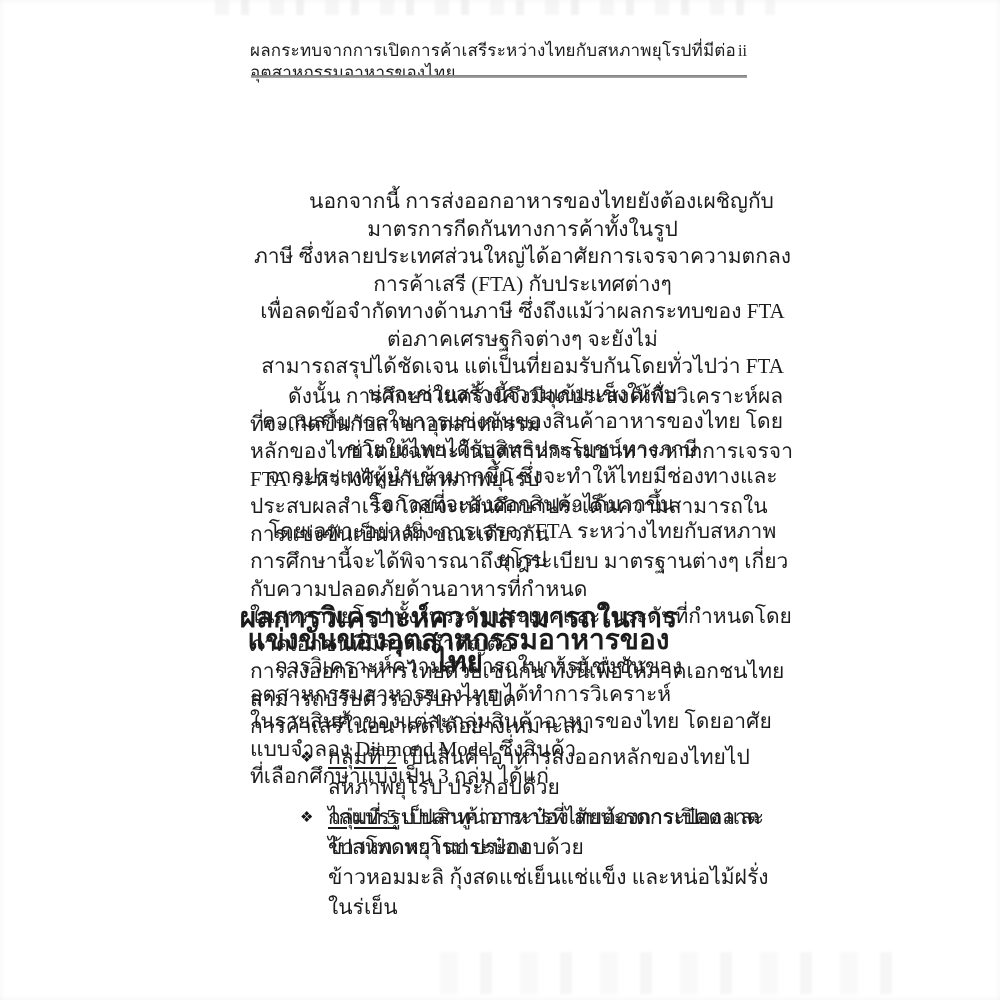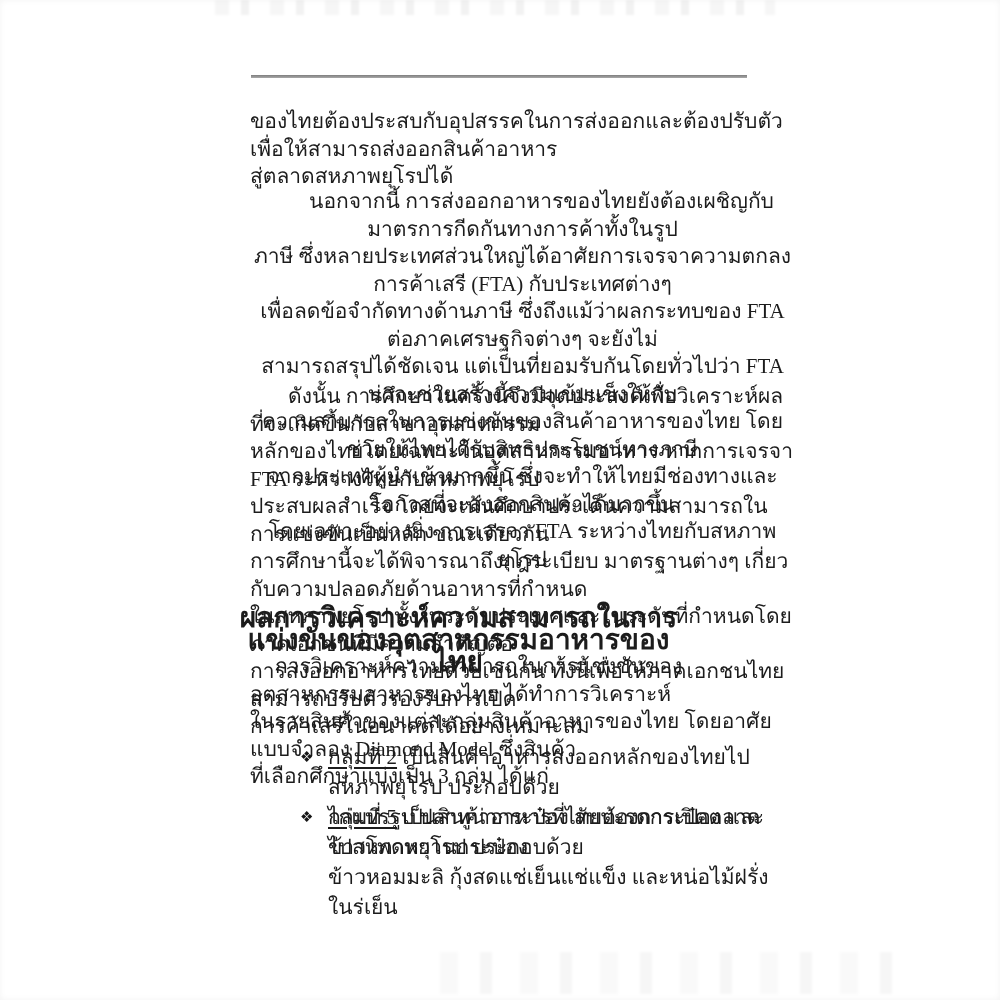--- a/index.html
+++ b/index.html
@@ -74,25 +74,27 @@
   .bullet-text { flex: 1 1 auto; white-space: pre-line; }
   .bullet-label { text-decoration: underline; text-underline-offset: 3px; }
 </style>
 </head>
 <body>
 
 <div class="page">
 
   <div class="artifact-top"></div>
 
+  <div class="running-header">
+    <span class="running-title">ผลกระทบจากการเปิดการค้าเสรีระหว่างไทยกับสหภาพยุโรปที่มีต่ออุตสาหกรรมอาหารของไทย</span>
+    <span class="page-number">ii</span>
+  </div>
 
   <div class="header-rule"></div>
 
-  <div class="para p1">ของไทยต้องประสบกับอุปสรรคในการส่งออกและต้องปรับตัวเพื่อให้สามารถส่งออกสินค้าอาหาร
-สู่ตลาดสหภาพยุโรปได้</div>
 
   <div class="para p2 indent-lg">นอกจากนี้  การส่งออกอาหารของไทยยังต้องเผชิญกับมาตรการกีดกันทางการค้าทั้งในรูป
 ภาษี  ซึ่งหลายประเทศส่วนใหญ่ได้อาศัยการเจรจาความตกลงการค้าเสรี  (FTA)  กับประเทศต่างๆ
 เพื่อลดข้อจำกัดทางด้านภาษี  ซึ่งถึงแม้ว่าผลกระทบของ  FTA  ต่อภาคเศรษฐกิจต่างๆ  จะยังไม่
 สามารถสรุปได้ชัดเจน  แต่เป็นที่ยอมรับกันโดยทั่วไปว่า  FTA  น่าจะช่วยสร้างความเข้มแข็งให้กับ
 ความสามารถในการแข่งขันของสินค้าอาหารของไทย  โดยช่วยให้ไทยได้รับสิทธิประโยชน์ทางภาษี
 จากประเทศผู้นำเข้ามากขึ้น    ซึ่งจะทำให้ไทยมีช่องทางและโอกาสที่จะส่งออกสินค้าได้มากขึ้น
 โดยเฉพาะอย่างยิ่ง การเจรจา FTA ระหว่างไทยกับสหภาพยุโรป</div>
 
   <div class="para p3 indent-lg">ดังนั้น  การศึกษาในครั้งนี้จึงมีจุดประสงค์เพื่อวิเคราะห์ผลที่จะเกิดขึ้นกับสาขาอุตสาหกรรม

